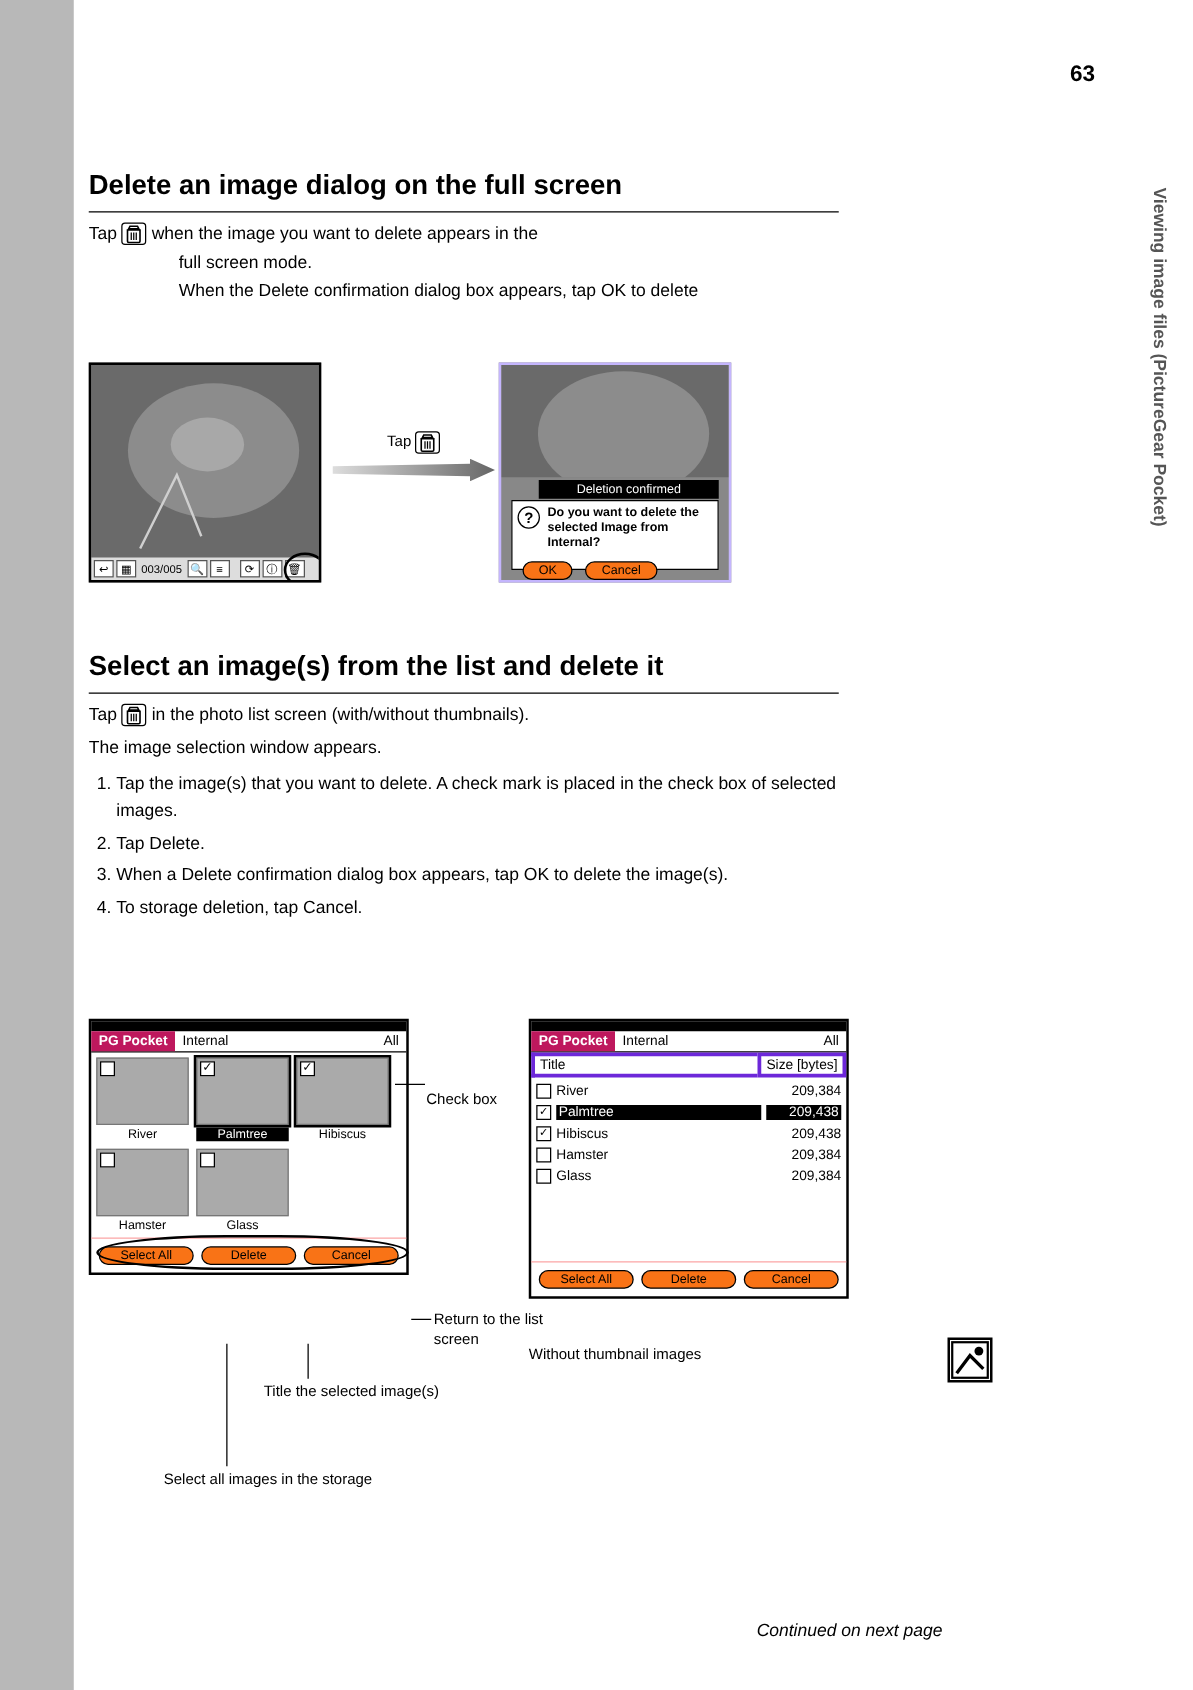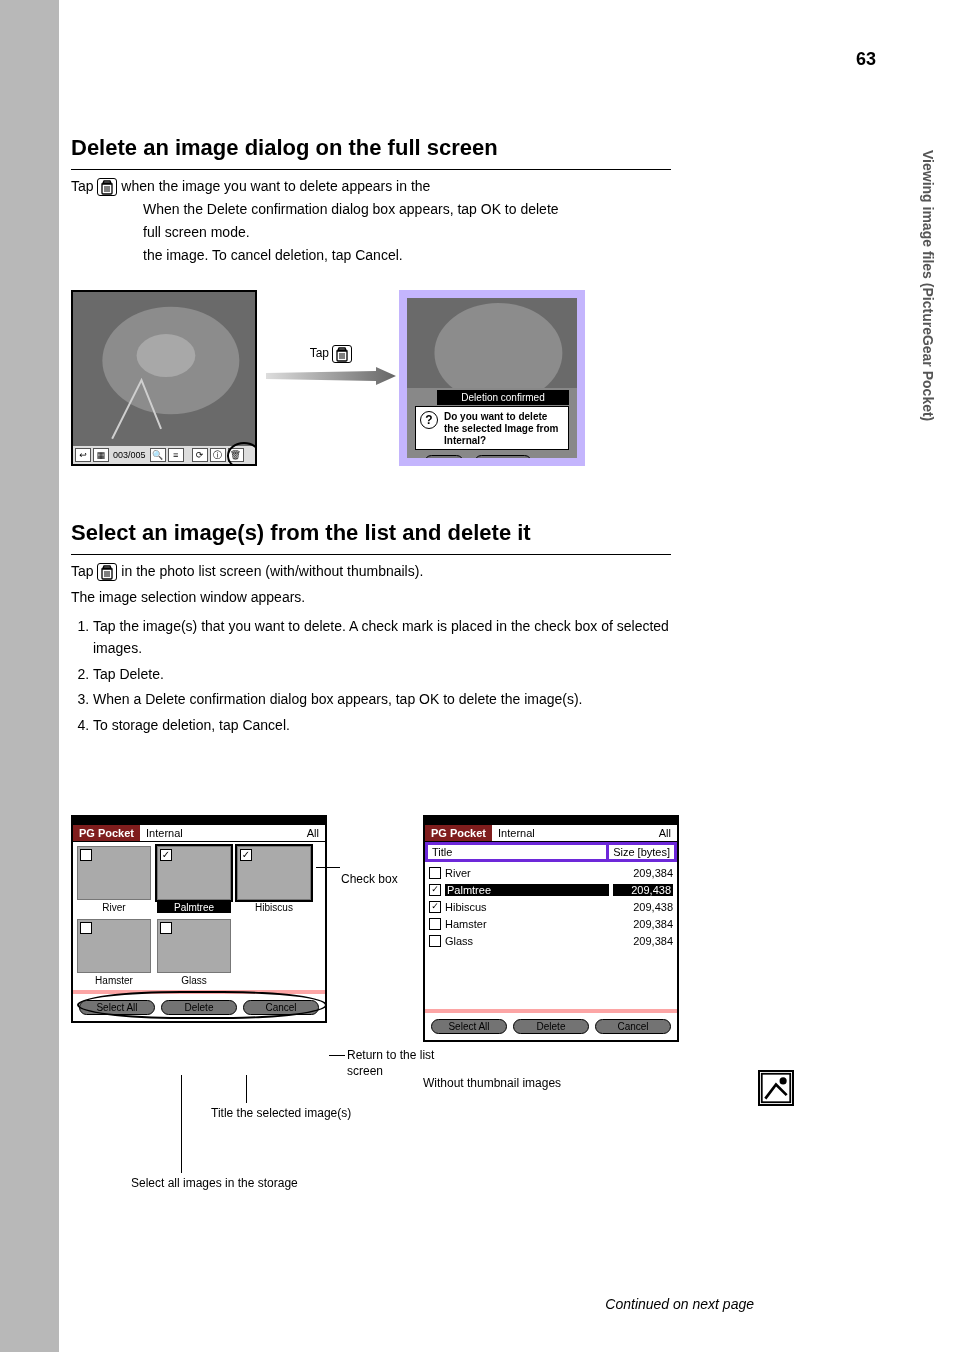--- a/index.html
+++ b/index.html
@@ -29,50 +29,50 @@
 
   
   .shot { border: 2px solid #000; background: #888; position: relative; width: 186px; height: 176px; overflow: hidden; }
   .shot .flower { position:absolute; inset:0; }
   .toolbar { position:absolute; left:0; bottom:0; height:18px; width:100%; background:#ddd; display:flex; align-items:center; gap:2px; padding:1px 2px; font-size:9px; }
   .toolbar .tb { width:16px; height:14px; border:1px solid #555; background:#fff; display:flex; align-items:center; justify-content:center; }
   .tb-spacer { flex:0 0 4px; }
   .highlight-circle { position:absolute; right:-6px; bottom:-6px; width:34px; height:28px; border:2px solid #000; border-radius:50%; pointer-events:none; }
 
   
-  .shot2 { border:8px solid #c4b5fd; background:#888; width:186px; height:176px; position:relative; overflow:hidden; }
+  .shot2 { border:2px solid #c4b5fd; background:#888; width:186px; height:176px; position:relative; overflow:hidden; }
   .dialog-bar { position:absolute; left:30px; top:92px; right:8px; background:#000; color:#fff; font-size:10px; text-align:center; padding:2px 0; }
   .dialog-box { position:absolute; left:8px; top:108px; right:8px; bottom:8px; background:#fff; border:1px solid #000; }
   .dialog-box .msg { font-size:10px; font-weight:bold; padding:4px 4px 4px 28px; line-height:1.2; position:relative; }
   .dialog-box .qicon { position:absolute; left:4px; top:4px; width:18px; height:18px; border:1.5px solid #000; border-radius:50%; display:flex; align-items:center; justify-content:center; font-size:12px; }
   .dialog-btns { display:flex; gap:10px; padding:4px 8px; }
-  .pillbtn { border:1px solid #000; border-radius:10px; font-size:10px; padding:1px 12px; background:#737373; display:inline-block; }
+  .pillbtn { border:1px solid #000; border-radius:10px; font-size:10px; padding:1px 12px; background:#f97316; display:inline-block; }
 
   .block-b { position: absolute; left: 12px; top: 520px; width: 640px; }
   .para { font-size: 14px; line-height: 1.55; margin: 4px 0; }
   ol.numbered { list-style: decimal; margin: 8px 0 0 22px; font-size: 14px; line-height: 1.55; }
   ol.numbered li { margin-bottom: 4px; }
 
   .lists-row { position:absolute; left:12px; top: 815px; width: 650px; height: 330px; }
   .listshot { position:absolute; top:0; width: 256px; border:2px solid #000; background:#fff; }
   .listshot.left { left:0; }
   .listshot.right { left: 352px; }
   .ls-topbar { height:8px; background:#000; }
   .ls-header { display:flex; align-items:center; font-size:11px; border-bottom:1px solid #000; }
-  .ls-header .app { background:#7f1d1d; color:#fff; font-weight:bold; padding:2px 6px; }
+  .ls-header .app { background:#be185d; color:#fff; font-weight:bold; padding:2px 6px; }
   .ls-header .loc { padding:2px 6px; flex:1; }
   .ls-header .all { padding:2px 6px; }
   .thumbs { padding:4px; display:flex; flex-wrap:wrap; gap:6px; }
   .thumb { width:74px; text-align:center; font-size:10px; }
   .thumb .img { position:relative; width:74px; height:54px; background:#aaa; border:1px solid #777; }
   .thumb .cb { position:absolute; left:2px; top:2px; width:12px; height:12px; background:#fff; border:1.5px solid #000; display:flex; align-items:center; justify-content:center; font-size:10px; line-height:1; }
   .thumb .sel { outline:2px solid #000; }
   .thumb .name { margin-top:2px; }
   .thumb .name.inv { background:#000; color:#fff; }
-  .ls-buttons { display:flex; gap:6px; padding:6px; border-top:4px solid #fca5a5;align-items:flex-end; }
+  .ls-buttons { display:flex; gap:6px; padding:6px; border-top:1px solid #fca5a5;align-items:flex-end; }
   .ls-buttons .pillbtn { flex:1; text-align:center; }
   .ring { position:absolute; border:2px solid #000; border-radius:50%/60%; pointer-events:none; }
 
   .callout { position:absolute; font-size:12px; line-height:1.35; }
 
   
   .detail-head { display:flex; font-size:11px; }
   .detail-head .col { border:3px solid #6d28d9; padding:1px 4px; }
   .detail-head .col.title { flex:1; border-right:none; }
   .detail-rows { font-size:11px; padding:2px 4px 60px 4px; }
@@ -116,23 +116,22 @@
       <h2 class="section">Delete an image dialog on the full screen</h2>
       <hr class="rule">
       <p class="substep">
         <span>Tap </span>
         <span class="trash-icon"><svg viewBox="0 0 16 16">
               <path d="M3 5h10v9a1 1 0 0 1-1 1H4a1 1 0 0 1-1-1V5zm2-3h6l1 2H4l1-2z" fill="none" stroke="#000" stroke-width="1.3"></path>
               <path d="M6 7v6M8 7v6M10 7v6" stroke="#000" stroke-width="1"></path>
             </svg></span>
         <span> when the image you want to delete appears in the</span>
       </p>
+      <p class="substep indent">full screen mode.</p>
       <p class="substep indent">When the Delete confirmation dialog box appears, tap OK to delete</p>
-      <p class="substep indent">full screen mode.</p>
-      <p class="substep indent">the image. To cancel deletion, tap Cancel.</p>
     </div>
 
     <div class="figrow">
       <div class="fig-left">
         <div class="shot">
           <svg class="flower" viewBox="0 0 186 158" preserveAspectRatio="none">
             <rect width="186" height="158" fill="#6a6a6a"></rect>
             <ellipse cx="100" cy="70" rx="70" ry="55" fill="#8c8c8c"></ellipse>
             <ellipse cx="95" cy="65" rx="30" ry="22" fill="#a8a8a8"></ellipse>
             <path d="M40 150 L70 90 L90 140" stroke="#cfcfcf" stroke-width="2" fill="none"></path>

